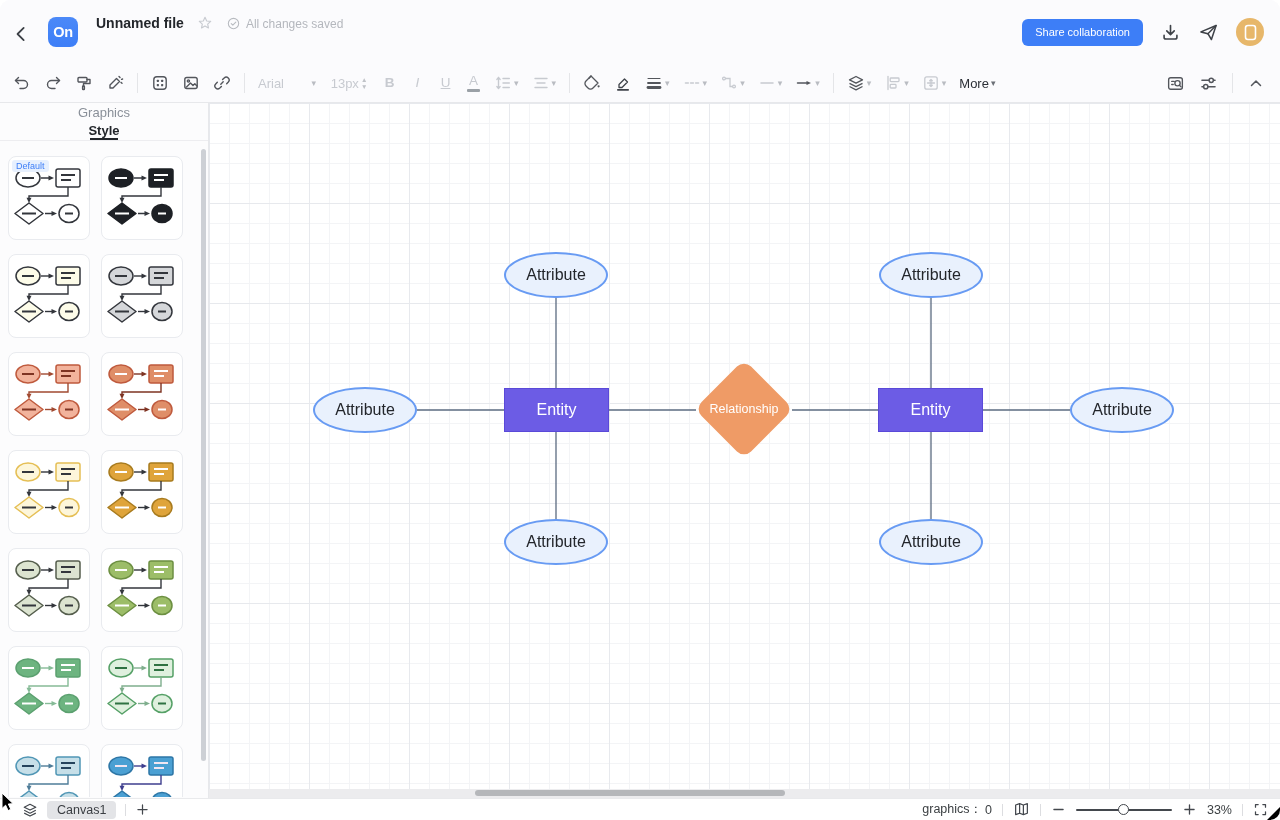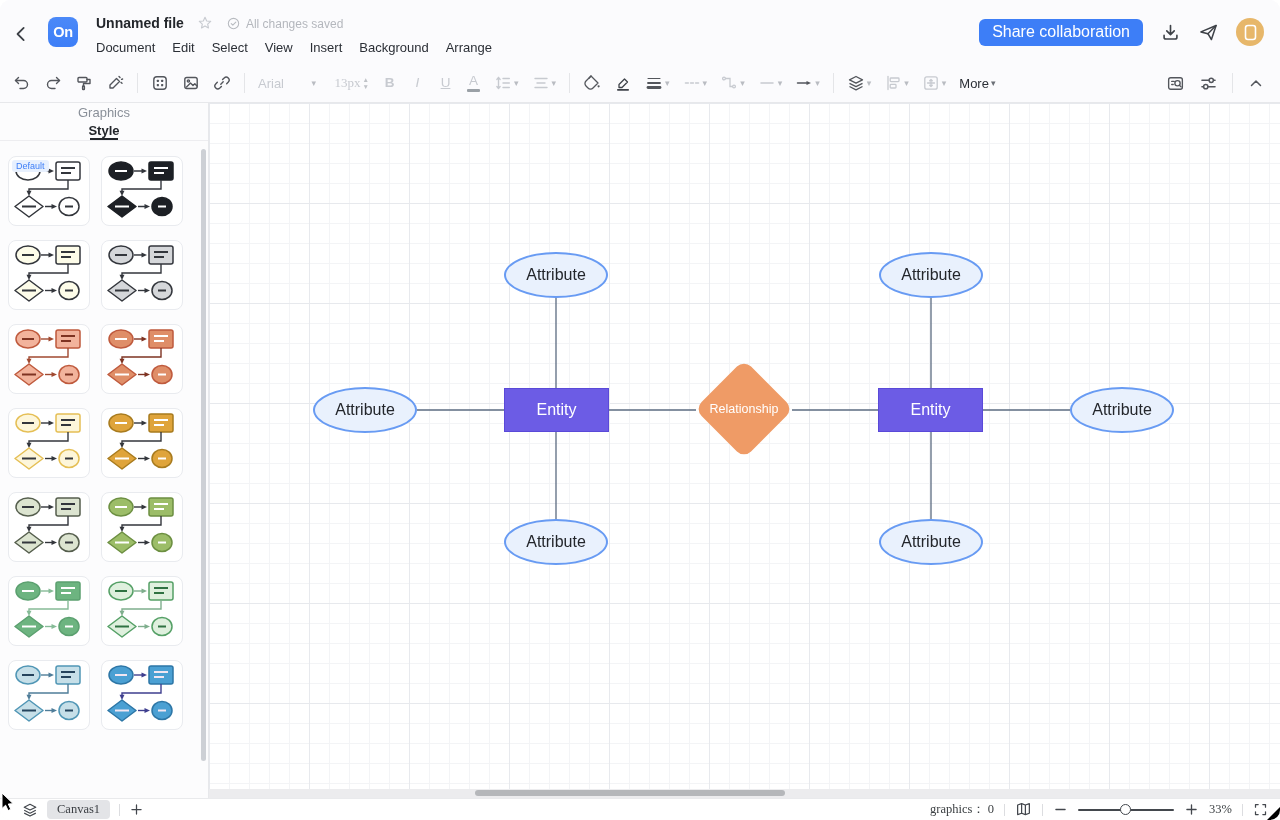--- a/index.html
+++ b/index.html
@@ -17,21 +17,21 @@
     display:flex;align-items:center;justify-content:center;letter-spacing:-.3px;}
   .title-block{position:absolute;left:96px;top:11px;}
   .title-row{display:flex;align-items:flex-end;height:20px;}
   .doc-title{font-size:14px;font-weight:bold;color:#23262b;}
   .star{margin-left:13px;color:#c8cbd1;}
   .saved{display:flex;align-items:center;margin-left:13px;color:#b4b7bd;font-size:12px;gap:5px;}
   .menubar{display:flex;gap:17px;margin-top:9px;font-size:13px;color:#2b2f36;}
   .menu-item{cursor:pointer;}
   .header-right{position:absolute;right:16px;top:18px;display:flex;align-items:center;gap:17px;}
   .share-btn{height:27px;padding:0 13px;border:none;border-radius:6px;background:var(--accent);
-    color:#fff;font-size:16px;cursor:pointer;}
+    color:#fff;font-size:11px;cursor:pointer;}
   .hicon{color:#3e4248;cursor:pointer;background:none;border:none;padding:0;}
   .avatar{width:28px;height:28px;border-radius:50%;background:var(--avatar-bg);display:flex;align-items:center;justify-content:center;cursor:pointer;}
 
   
   .toolbar{position:relative;height:39px;background:#fbfbfd;border-bottom:1px solid #e7e8eb;
     display:flex;align-items:center;padding-left:10px;gap:7px;}
   .tbtn{display:flex;align-items:center;gap:2px;background:none;border:none;padding:3px;border-radius:4px;cursor:pointer;}
   .on{color:#53565c;} .off{color:#c7cad0;}
   .caret{font-size:9px;color:#b9bcc2;line-height:1;}
   .tsep{width:1px;height:20px;background:#e4e5e8;margin:0 3px;flex:none;}
@@ -44,21 +44,21 @@
 
   
   .main{display:flex;height:695px;}
   .sidebar{position:relative;width:209px;background:#fcfcfd;border-right:1px solid #e7e8eb;flex:none;}
   .side-tabs{display:flex;height:38px;border-bottom:1px solid #ededf0;flex-direction:column;}
   .side-tab{flex:1;display:flex;align-items:center;justify-content:center;font-size:13px;color:#8a9099;cursor:pointer;position:relative;}
   .side-tab.active{color:#23262b;font-weight:bold;}
   .side-tab.active::after{content:"";position:absolute;bottom:0;left:50%;transform:translateX(-50%);width:28px;height:2px;background:#23262b;}
   .style-cards{position:relative;height:656px;overflow:hidden;display:grid;
     grid-template-columns:82px 82px;gap:14px 11px;padding:15px 8px;justify-content:start;align-content:start;}
-  .style-card{position:relative;width:82px;height:70px;background:#ffffff;border:1px solid #e9ebef;border-radius:8px;
+  .style-card{position:relative;width:82px;height:84px;background:#ffffff;border:1px solid #e9ebef;border-radius:8px;
     display:flex;align-items:center;justify-content:center;cursor:pointer;}
   .style-badge{position:absolute;top:3px;left:3px;font-size:9px;color:var(--accent);background:#e7f0fe;
     padding:1px 4px;border-radius:3px;z-index:2;}
   .side-scrollbar{position:absolute;right:2px;top:46px;width:5px;height:612px;background:#cdd0d5;border-radius:3px;}
 
   .canvas{position:relative;flex:1;overflow:hidden;background-color:#fff;
     background-image:
       linear-gradient(var(--grid-major) 1px,transparent 1px),
       linear-gradient(90deg,var(--grid-major) 1px,transparent 1px),
       linear-gradient(var(--grid-minor) 1px,transparent 1px),
@@ -71,21 +71,21 @@
   .node-attribute{background:var(--attribute-fill);border:2px solid var(--attribute-border);border-radius:50%;color:var(--attribute-text);}
   .node-relationship{color:var(--relationship-text);font-size:12.5px;}
   .diamond{position:absolute;left:50%;top:50%;width:70px;height:70px;transform:translate(-50%,-50%) rotate(45deg);
     background:var(--relationship-fill);border-radius:10px;}
   .node-label{position:relative;}
   .hscroll-track{position:absolute;left:0;right:0;bottom:0;height:9px;background:#ececee;}
   .hscroll-thumb{position:absolute;left:266px;top:1px;width:310px;height:6px;border-radius:3px;background:#b5b7ba;cursor:pointer;}
 
   
   .statusbar{position:relative;height:22px;background:#ffffff;border-top:1px solid #e9eaec;
-    display:flex;align-items:center;font-size:12.5px;color:#3c4043;font-family:Liberation Serif, serif;}
+    display:flex;align-items:center;font-size:12.5px;color:#3c4043;}
   .sb-left{display:flex;align-items:center;gap:9px;margin-left:22px;}
   .canvas-pill{background:#e3e4e7;border-radius:4px;padding:2px 10px;font-size:12.5px;color:#3b3e43;cursor:pointer;}
   .sb-div{width:1px;height:12px;background:#dcdde0;}
   .sb-right{margin-left:auto;margin-right:12px;display:flex;align-items:center;gap:10px;}
   .sbtn{background:none;border:none;padding:0;color:#43474d;cursor:pointer;display:flex;align-items:center;}
   .zoom-slider{position:relative;width:96px;height:12px;cursor:pointer;}
   .zoom-track{position:absolute;left:0;right:0;top:5px;height:2px;background:#43474d;border-radius:1px;}
   .zoom-knob{position:absolute;left:42px;top:0;width:11px;height:11px;border-radius:50%;background:#fff;border:1.5px solid #43474d;}
   .graphics-group{display:flex;align-items:center;gap:3px;}
 
@@ -117,29 +117,20 @@
             </svg>
         </span>
         <span class="saved">
           <svg width="15" height="15" viewBox="0 0 18 18" fill="none" stroke="#b8bbc0" stroke-width="1.3" stroke-linecap="round" stroke-linejoin="round">
               <circle cx="9" cy="9" r="6.2"></circle>
               <path d="M6.3 9.2 L8.2 11 L11.8 7.4"></path>
             </svg>
           <span>All changes saved</span>
         </span>
       </div>
-      <nav class="menubar" id="menubar">
-          <span class="menu-item">Document</span>
-          <span class="menu-item">Edit</span>
-          <span class="menu-item">Select</span>
-          <span class="menu-item">View</span>
-          <span class="menu-item">Insert</span>
-          <span class="menu-item">Background</span>
-          <span class="menu-item">Arrange</span>
-        </nav>
     </div>
 
     <div class="header-right">
       <button class="share-btn">Share collaboration</button>
       <button class="hicon">
         <svg width="21" height="21" viewBox="0 0 18 18" fill="none" stroke="currentColor" stroke-width="1.4" stroke-linecap="round" stroke-linejoin="round">
             <path d="M9 3 V10.5 M5.8 7.6 L9 10.8 L12.2 7.6"></path>
             <path d="M3.5 11.5 V13 A1.6 1.6 0 0 0 5.1 14.6 H12.9 A1.6 1.6 0 0 0 14.5 13 V11.5"></path>
           </svg>
       </button>
@@ -207,21 +198,21 @@
           <path d="M7.8 10.2 L10.2 7.8"></path>
           <path d="M9.6 5.6 L11.2 4 A2.9 2.9 0 0 1 15.3 8.1 L13.7 9.7"></path>
           <path d="M8.4 12.4 L6.8 14 A2.9 2.9 0 0 1 2.7 9.9 L4.3 8.3"></path>
         </svg>
       </button>
     <div class="tsep"></div>
     <button class="tbtn off" style="width:64px;justify-content:space-between;">
         <span class="tlabel">Arial</span>
         <span class="caret">▾</span>
       </button>
-    <button class="tbtn off" style="width:46px;justify-content:flex-end;font-family:Liberation Serif, serif;">
+    <button class="tbtn off" style="width:46px;justify-content:center;">
         <span class="tlabel">13px</span>
         <span class="stepper">
           <span>▲</span>
           <span>▼</span>
         </span>
       </button>
     <button class="tbtn off">
         <span class="glyph" style="font-weight:bold;">B</span>
       </button>
     <button class="tbtn off">

